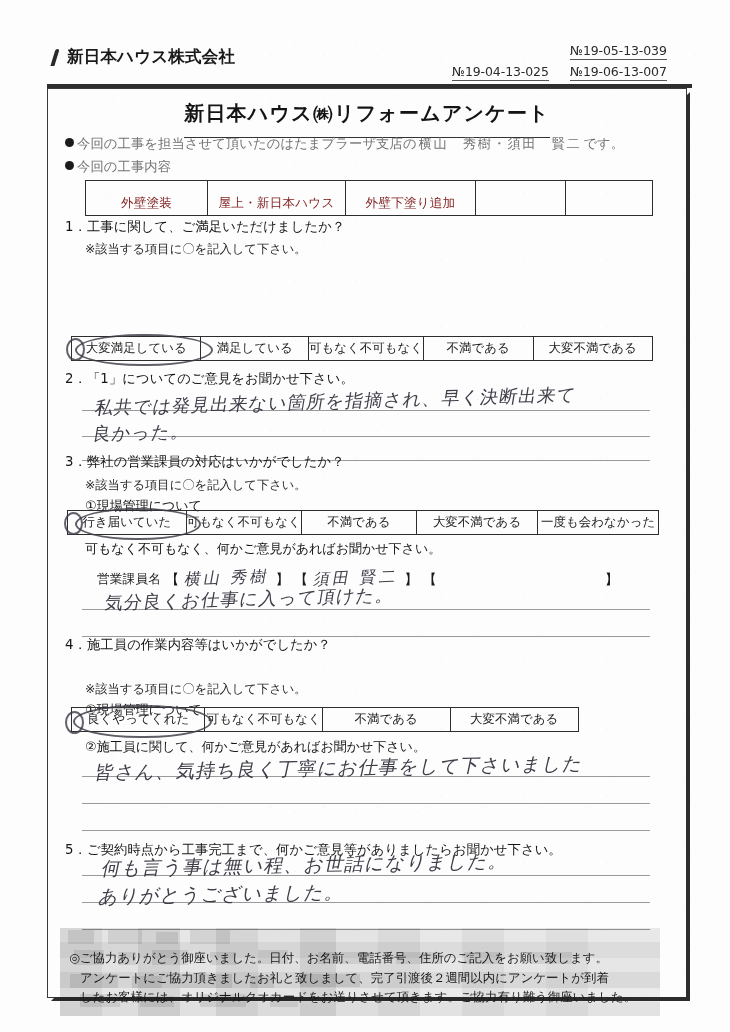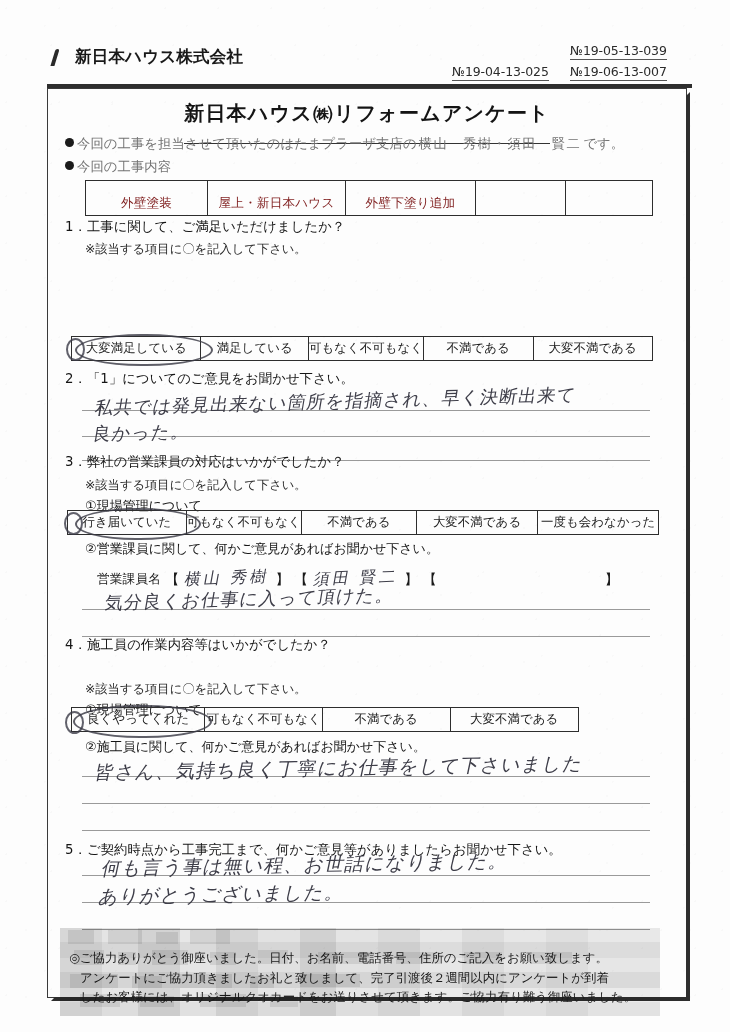--- a/index.html
+++ b/index.html
@@ -40,21 +40,21 @@
     left: 0; right: 0;
     top: 40px;
     height: 48px;
   }
   .company-logo-row {
     position: absolute;
     left: 50px;
     top: 6px;
     display: flex;
     align-items: center;
-    gap: 12px;
+    gap: 4px;
   }
   .logo-mark {
     width: 13px;
     height: 19px;
     position: relative;
   }
   .logo-mark::before {
     content: "";
     position: absolute;
     left: 3px; top: 1px;
@@ -149,21 +149,21 @@
     left: 0; right: 0;
     top: 12px;
     text-align: center;
     font-size: 20px;
     font-weight: bold;
     letter-spacing: 1.2px;
     color: #141414;
   }
   .doc-title span {
     border-bottom: 1.5px solid #333;
-    padding-bottom: 18px;
+    padding-bottom: 12px;
   }
 
   
   .intro-line {
     position: absolute;
     left: 18px;
     font-size: 13.3px;
     color: #737373;
     white-space: nowrap;
     letter-spacing: 0.1px;
@@ -498,21 +498,21 @@
   <div class="opt-table opt-q3">
     <div class="opt-cell c0">行き届いていた</div>
     <div class="opt-cell c1">可もなく不可もなく</div>
     <div class="opt-cell c2">不満である</div>
     <div class="opt-cell c3">大変不満である</div>
     <div class="opt-cell c4">一度も会わなかった</div>
   </div>
   <div class="ink-circle wide" style="left:28px; top:420px; width:122px; height:28px;"></div>
   <div class="ink-small-o" style="left:17px; top:424px;"></div>
 
-  <div class="q-sub" style="top:452px;">②営業課員に関して、何かご意見があればお聞かせ下さい。</div>
+  <div class="q-sub" style="top:452px;">可もなく不可もなく、何かご意見があればお聞かせ下さい。</div>
 
   <div class="name-row">
     <span>営業課員名</span>
     <span class="bracket">【</span><span class="name-ink">横山 秀樹</span><span class="bracket">】</span>
     <span class="bracket">【</span><span class="name-ink">須田 賢二</span><span class="bracket">】</span>
     <span class="bracket">【</span><span class="name-slot-empty"></span><span class="bracket">】</span>
   </div>
 
   <div class="rule-line" style="left:35px; top:521px; width:568px;"></div>
   <div class="rule-line" style="left:35px; top:548px; width:568px;"></div>

